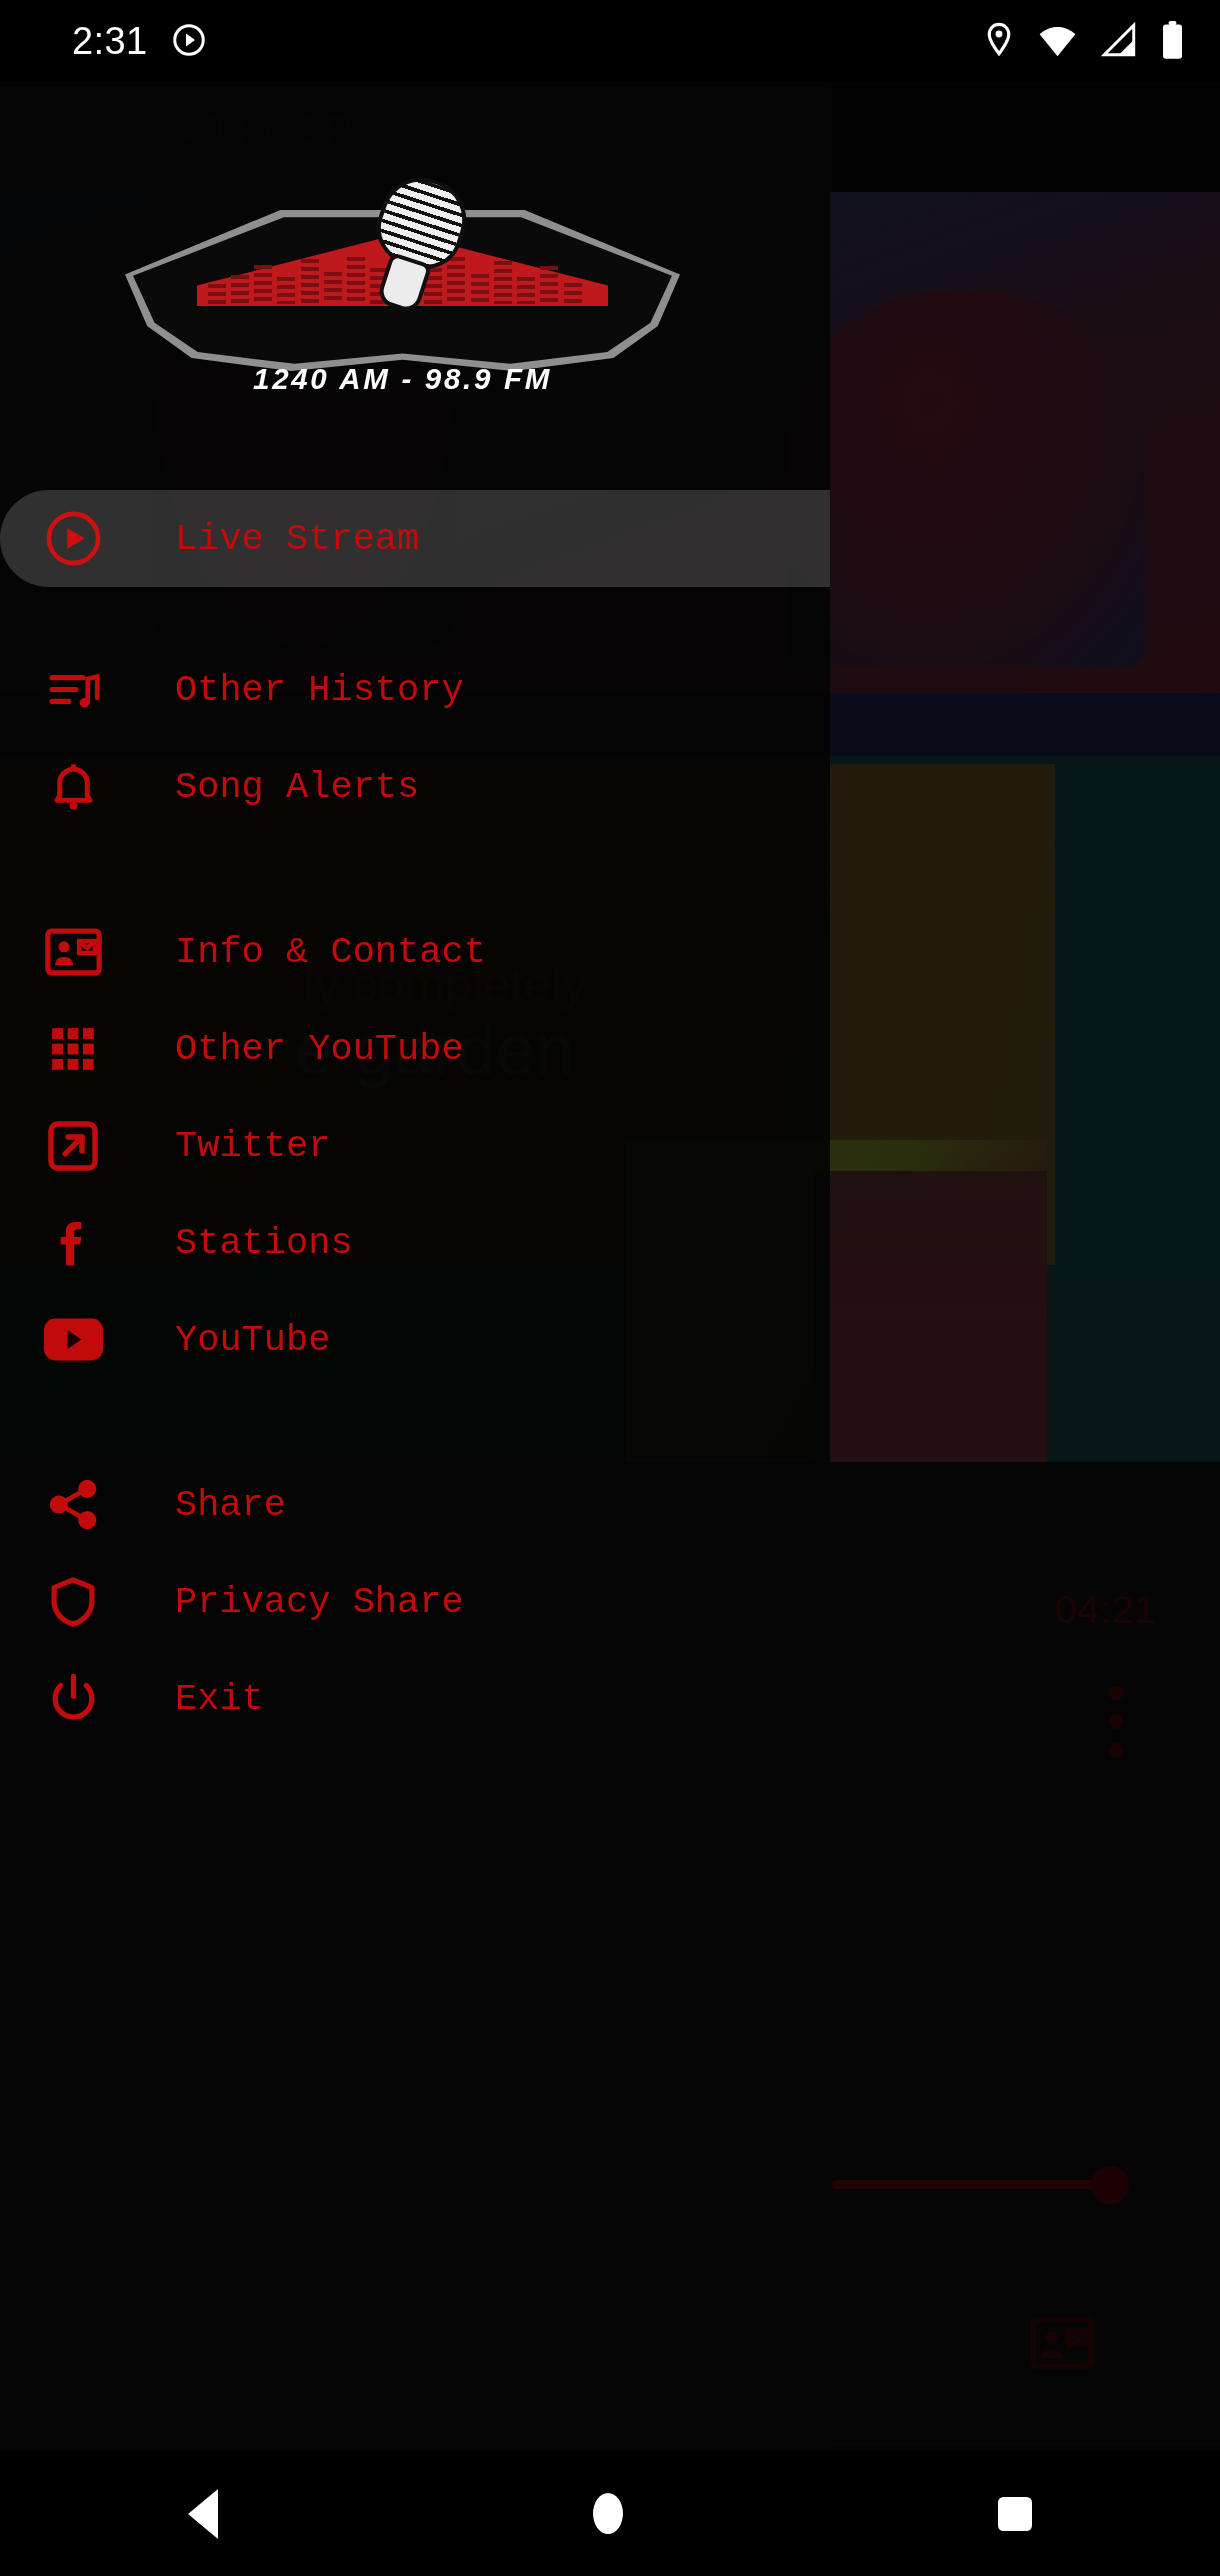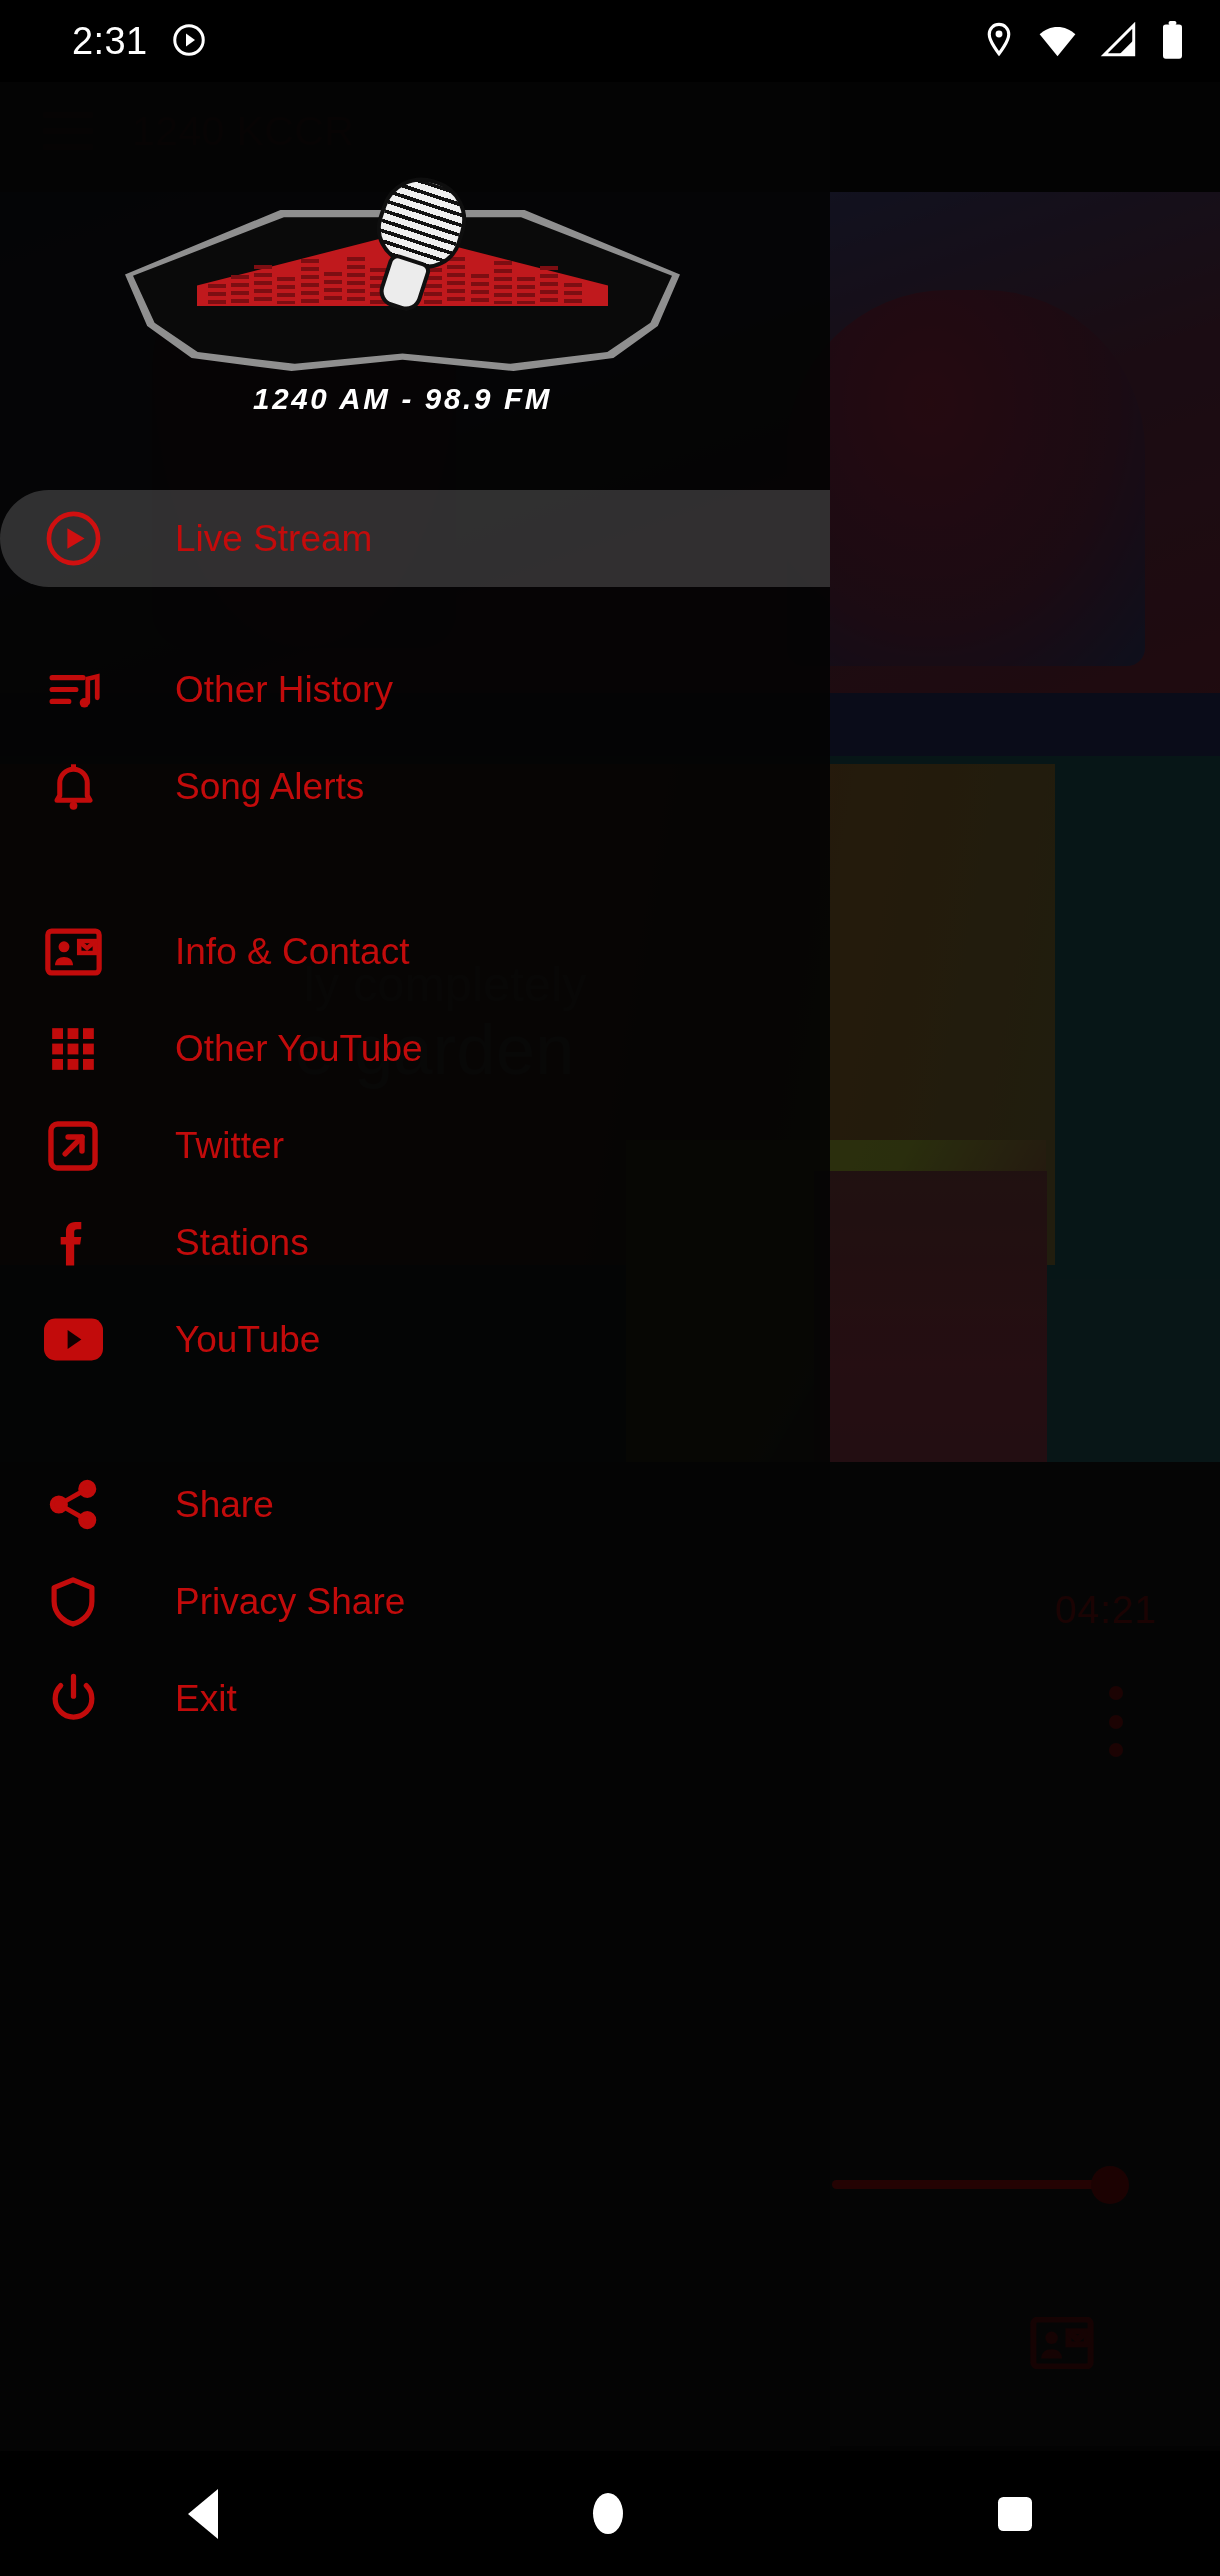--- a/index.html
+++ b/index.html
@@ -141,38 +141,38 @@
   .logo .kccr{
     position:absolute; left:0; top:77px; width:555px; text-align:center;
     font-family:"Liberation Sans", sans-serif;
     font-size:86px; font-weight:700; font-style:italic; letter-spacing:4.5px;
     color:#e8e8e8;
     text-shadow: 2.7px 2.7px 0 #151515, -1.8px -0.9px 0 #b5b5b5;
     line-height:1;
   }
   .logo .freq{
     position:absolute; left:0; top:152px; width:555px; text-align:center;
-    font-size:29.5px; font-weight:700; font-style:italic; letter-spacing:2.7px; color:#fff;margin-top:20px;
+    font-size:29.5px; font-weight:700; font-style:italic; letter-spacing:2.7px; color:#fff;
   }
   .logo .mic{
     position:absolute; left:240px; top:-5.4px; width:107px; height:134px;
     transform:rotate(18deg);
   }
   .logo .mic .head{
     position:absolute; left:7.2px; top:0; width:86px; height:89px;
     background:#efefef; border:4.5px solid #0e0e0e; border-radius:41px 41px 36px 36px;
     background-image:repeating-linear-gradient(180deg,#111 0 3.6px,#efefef 3.6px 9.8px);
   }
   .logo .mic .grip{
     position:absolute; left:30px; top:82px; width:43px; height:52px;
     background:#ececec; border:4.5px solid #101010; border-radius:9px 9px 16px 16px;
   }
 
   
-  .menu{ position:relative; width:938px; padding-top:16px; }
+  .menu{ position:relative; width:938px; padding-top:16px;font-family:Liberation Mono, monospace; }
   .mrow{
     position:relative; display:flex; align-items:center;
     height:97px; padding-left:39px; cursor:pointer;
   }
   .mrow .ico{
     width:68px; min-width:68px; height:68px;
     display:flex; align-items:center; justify-content:center;
   }
   .mrow .lbl{
     margin-left:68px; color:#c20b0b; font-size:37px; font-weight:400; white-space:nowrap;

